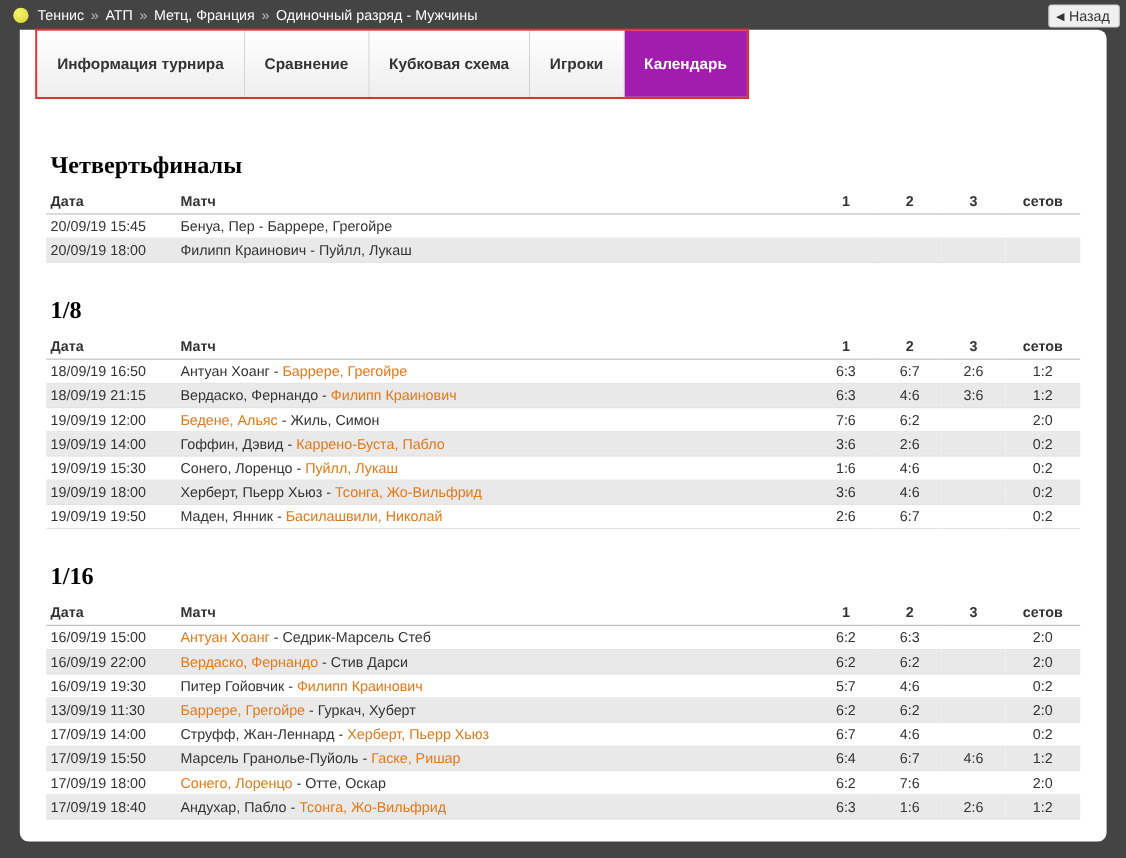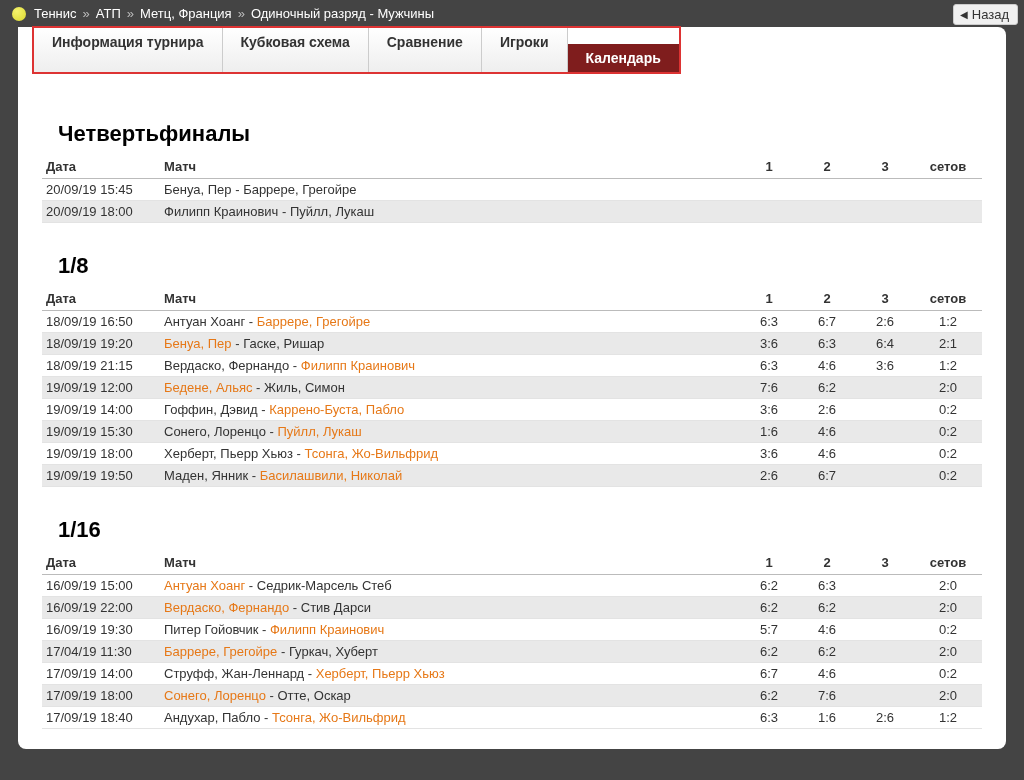--- a/index.html
+++ b/index.html
@@ -5,25 +5,25 @@
 html,body{margin:0;padding:0;font-family:Arial,Helvetica,sans-serif;background:#444;}
 .page{width:1024px;height:780px;background:#444;position:relative;overflow:hidden;}
 .breadcrumb-bar{display:flex;align-items:center;padding:6px 12px;color:#fff;font-size:13px;}
 .breadcrumb-bar .ball{width:14px;height:14px;border-radius:50%;background:radial-gradient(circle at 35% 30%,#f5f36d,#d9d72f);margin-right:8px;}
 .breadcrumb-bar a{color:#fff;text-decoration:none;}
 .breadcrumb-bar .sep{margin:0 6px;color:#bbb;}
 .back-btn{position:absolute;right:6px;top:4px;background:#f0f0f0;border:1px solid #ccc;border-radius:3px;padding:2px 8px 2px 6px;font-size:13px;color:#333;display:flex;align-items:center;cursor:pointer;}
 .back-btn .tri{margin-right:4px;font-size:10px;color:#333;}
 .content-wrap{background:#fff;margin:0 18px 18px 18px;border-radius:0 8px 8px 8px;padding:0 0 20px 0;position:relative;}
 .tabs{display:flex;border:2px solid #d33;width:max-content;margin-left:14px;position:relative;top:-1px;}
-.tabs .tab{padding:6px 18px;font-size:14px;font-weight:bold;color:#333;border-right:1px solid #ccc;background:linear-gradient(#fff,#eee);cursor:pointer;}
+.tabs .tab{padding:22px 18px;font-size:14px;font-weight:bold;color:#333;border-right:1px solid #ccc;background:linear-gradient(#fff,#eee);cursor:pointer;}
 .tabs .tab:last-child{border-right:none;}
-.tabs .tab.active{background:#7f1d1d;color:#fff;margin-top:16px;}
+.tabs .tab.active{background:#a21caf;color:#fff;}
 .inner{padding:10px 24px 0 24px;}
-.round-title{font-size:22px;font-weight:bold;margin:30px 0 8px 16px;color:#000;}
+.round-title{font-size:22px;font-weight:bold;margin:30px 0 8px 4px;color:#000;font-family:Liberation Serif, serif;}
 .round-title.first{margin-top:36px;}
 table{width:100%;border-collapse:collapse;font-size:13px;color:#333;}
 thead td{font-weight:bold;border-bottom:1px solid #bbb;padding:4px 4px;}
 tbody tr:nth-child(even){background:#e9e9e9;}
 tbody td{padding:3px 4px;border-bottom:1px solid #e3e3e3;}
 .col-date{width:110px;white-space:nowrap;}
 .col-score{width:50px;text-align:center;}
 .col-sets{width:60px;text-align:center;}
 .winner{color:#e67817;}
 .dash{color:#333;}
@@ -43,22 +43,22 @@
   <span>Одиночный разряд - Мужчины</span>
 </div>
 <div class="back-btn">
   <span class="tri">◀</span>
   <span>Назад</span>
 </div>
 
 <div class="content-wrap">
   <div class="tabs" id="tabs">
         <div class="tab">Информация турнира</div>
+        <div class="tab">Сравнение</div>
         <div class="tab">Кубковая схема</div>
-        <div class="tab">Сравнение</div>
         <div class="tab">Игроки</div>
         <div class="tab active">Календарь</div>
       </div>
   <div class="inner" id="inner">
         <div class="round-title first">Четвертьфиналы</div>
         <table>
           <thead>
             <tr>
               <td class="col-date">Дата</td>
               <td>Матч</td>
@@ -102,28 +102,20 @@
           <tbody>
             <tr>
               <td class="col-date">18/09/19 16:50</td>
               <td><span>Антуан Хоанг</span><span class="dash"> - </span><span class="winner">Баррере, Грегойре</span></td>
               <td class="col-score">6:3</td>
               <td class="col-score">6:7</td>
               <td class="col-score">2:6</td>
               <td class="col-sets">1:2</td>
             </tr>
             <tr>
-              <td class="col-date">18/09/19 19:20</td>
-              <td><span class="winner">Бенуа, Пер</span><span class="dash"> - </span><span>Гаске, Ришар</span></td>
-              <td class="col-score">3:6</td>
-              <td class="col-score">6:3</td>
-              <td class="col-score">6:4</td>
-              <td class="col-sets">2:1</td>
-            </tr>
-            <tr>
               <td class="col-date">18/09/19 21:15</td>
               <td><span>Вердаско, Фернандо</span><span class="dash"> - </span><span class="winner">Филипп Краинович</span></td>
               <td class="col-score">6:3</td>
               <td class="col-score">4:6</td>
               <td class="col-score">3:6</td>
               <td class="col-sets">1:2</td>
             </tr>
             <tr>
               <td class="col-date">19/09/19 12:00</td>
               <td><span class="winner">Бедене, Альяс</span><span class="dash"> - </span><span>Жиль, Симон</span></td>
@@ -197,34 +189,42 @@
             </tr>
             <tr>
               <td class="col-date">16/09/19 19:30</td>
               <td><span>Питер Гойовчик</span><span class="dash"> - </span><span class="winner">Филипп Краинович</span></td>
               <td class="col-score">5:7</td>
               <td class="col-score">4:6</td>
               <td class="col-score"></td>
               <td class="col-sets">0:2</td>
             </tr>
             <tr>
-              <td class="col-date">17/04/19 11:30</td>
+              <td class="col-date">13/09/19 11:30</td>
               <td><span class="winner">Баррере, Грегойре</span><span class="dash"> - </span><span>Гуркач, Хуберт</span></td>
               <td class="col-score">6:2</td>
               <td class="col-score">6:2</td>
               <td class="col-score"></td>
               <td class="col-sets">2:0</td>
             </tr>
             <tr>
               <td class="col-date">17/09/19 14:00</td>
               <td><span>Струфф, Жан-Леннард</span><span class="dash"> - </span><span class="winner">Херберт, Пьерр Хьюз</span></td>
               <td class="col-score">6:7</td>
               <td class="col-score">4:6</td>
               <td class="col-score"></td>
               <td class="col-sets">0:2</td>
+            </tr>
+            <tr>
+              <td class="col-date">17/09/19 15:50</td>
+              <td><span>Марсель Гранолье-Пуйоль</span><span class="dash"> - </span><span class="winner">Гаске, Ришар</span></td>
+              <td class="col-score">6:4</td>
+              <td class="col-score">6:7</td>
+              <td class="col-score">4:6</td>
+              <td class="col-sets">1:2</td>
             </tr>
             <tr>
               <td class="col-date">17/09/19 18:00</td>
               <td><span class="winner">Сонего, Лоренцо</span><span class="dash"> - </span><span>Отте, Оскар</span></td>
               <td class="col-score">6:2</td>
               <td class="col-score">7:6</td>
               <td class="col-score"></td>
               <td class="col-sets">2:0</td>
             </tr>
             <tr>

